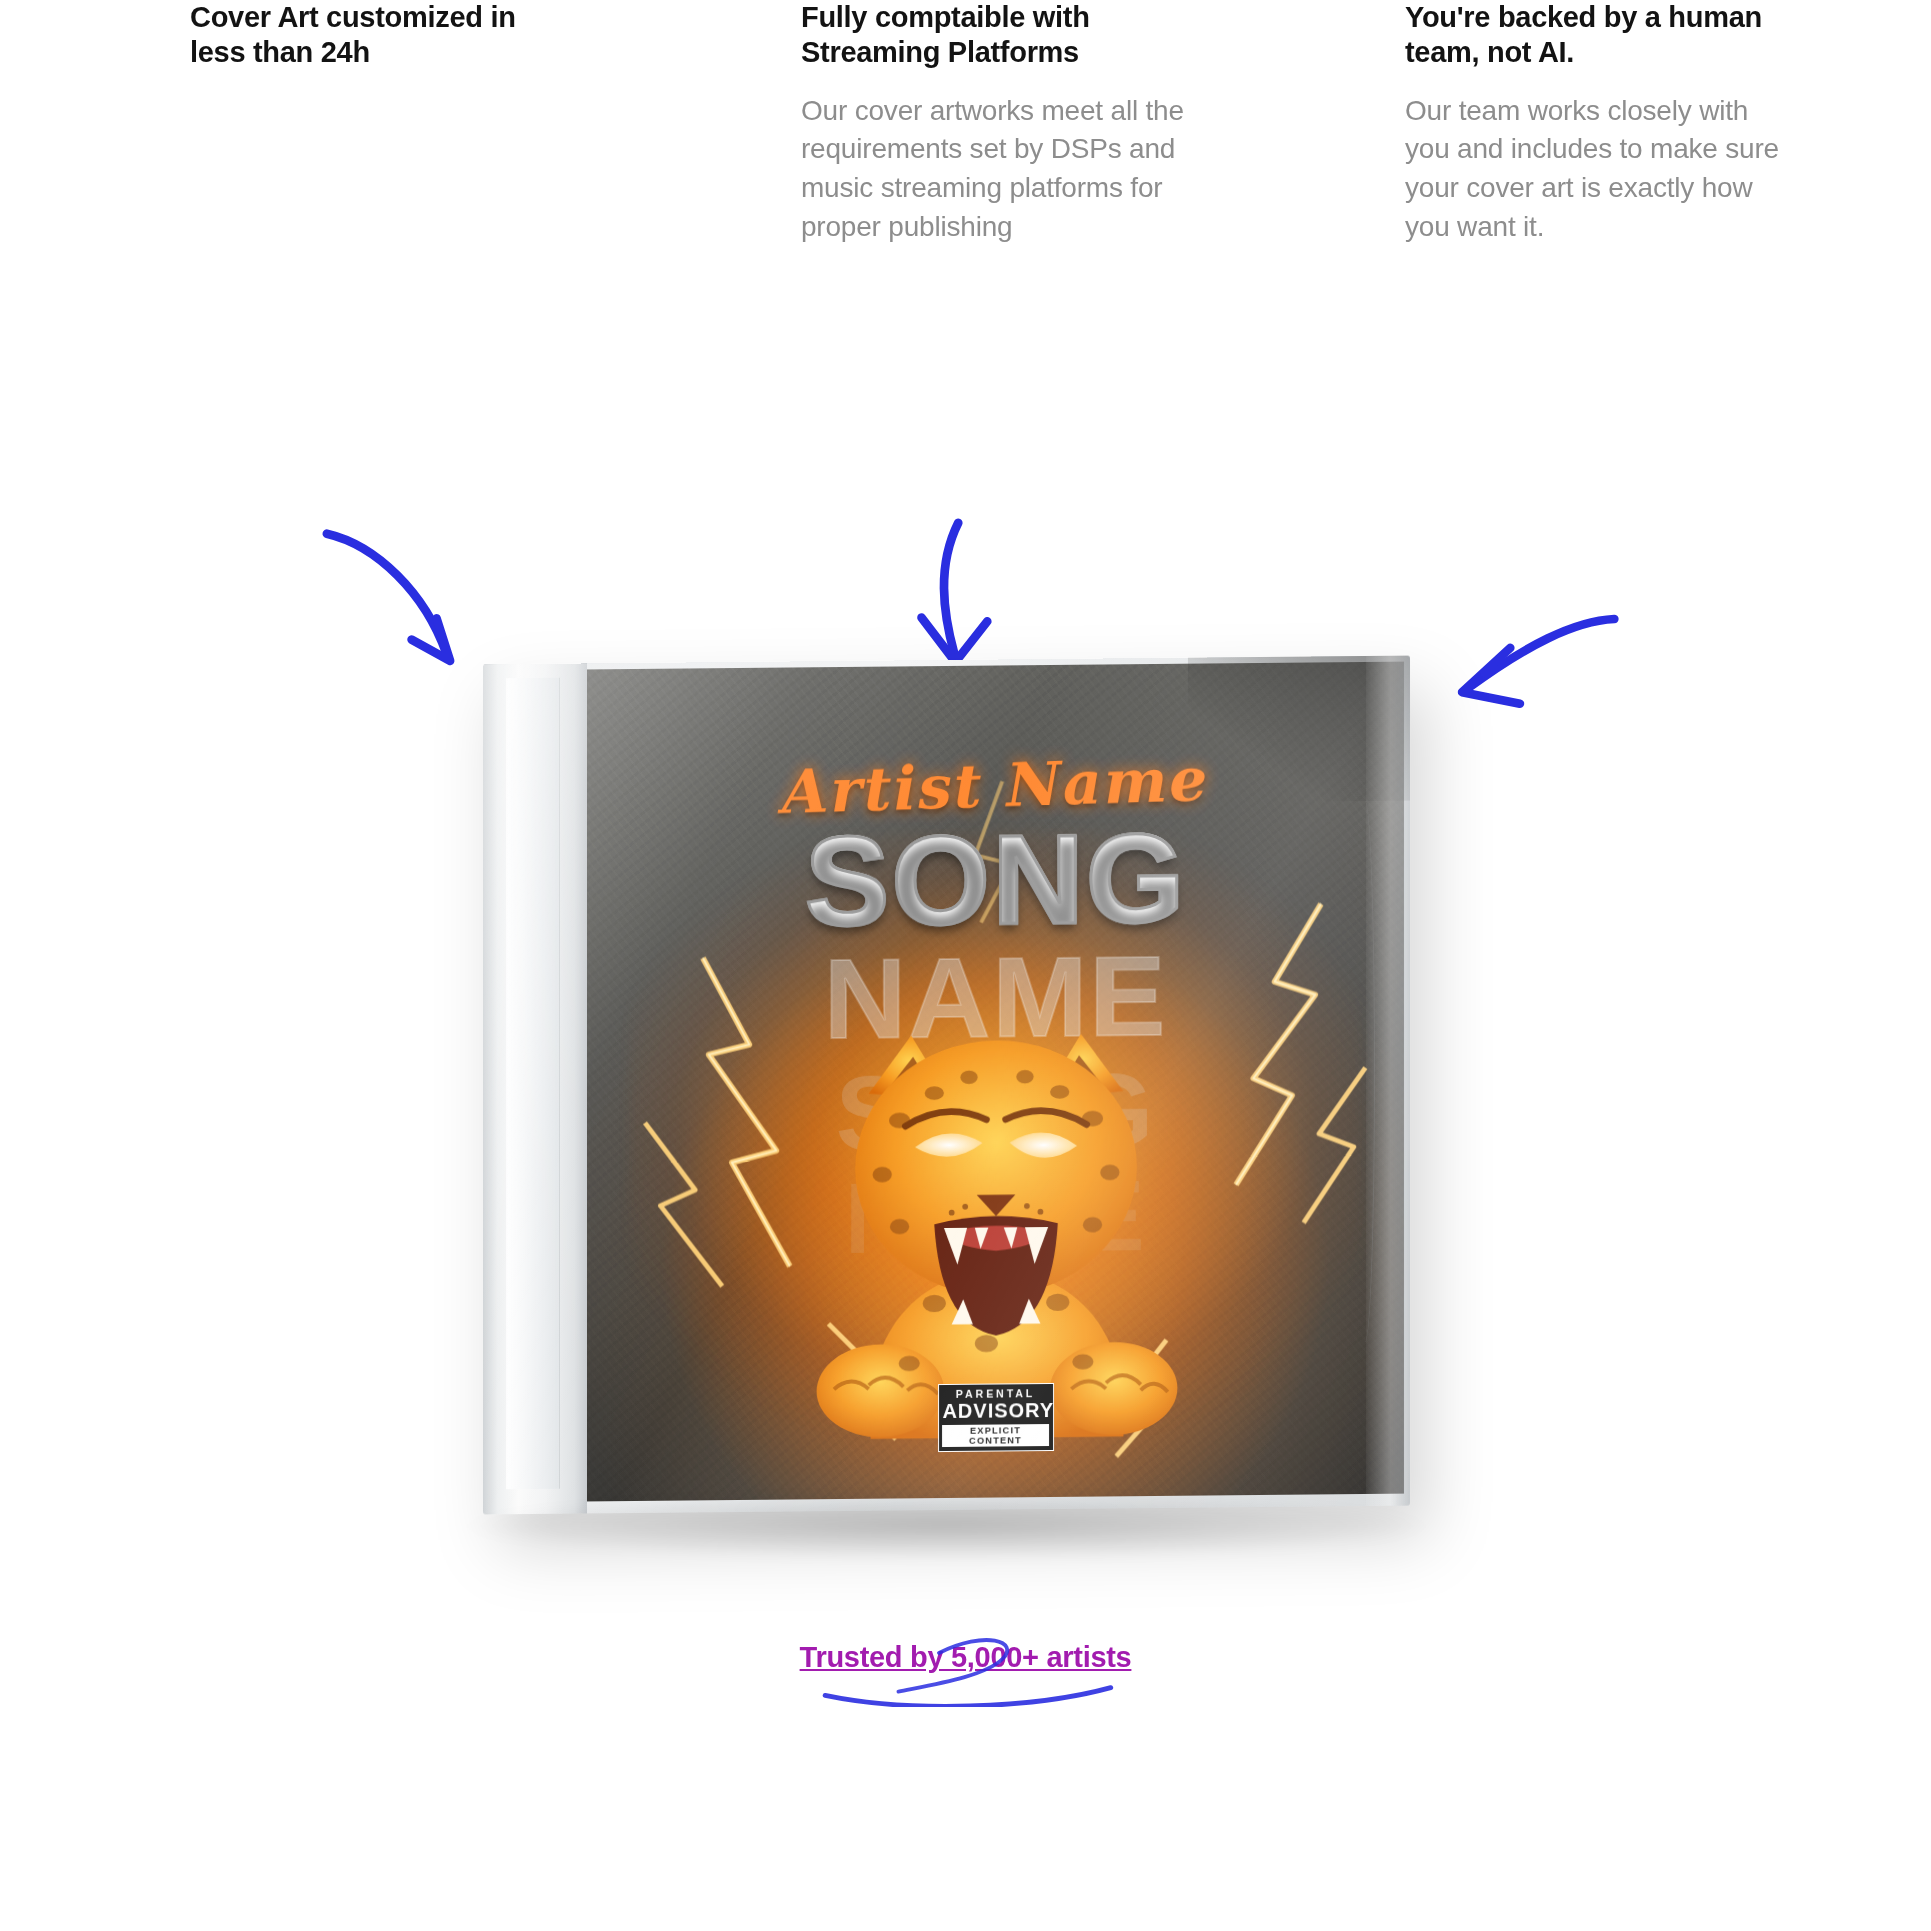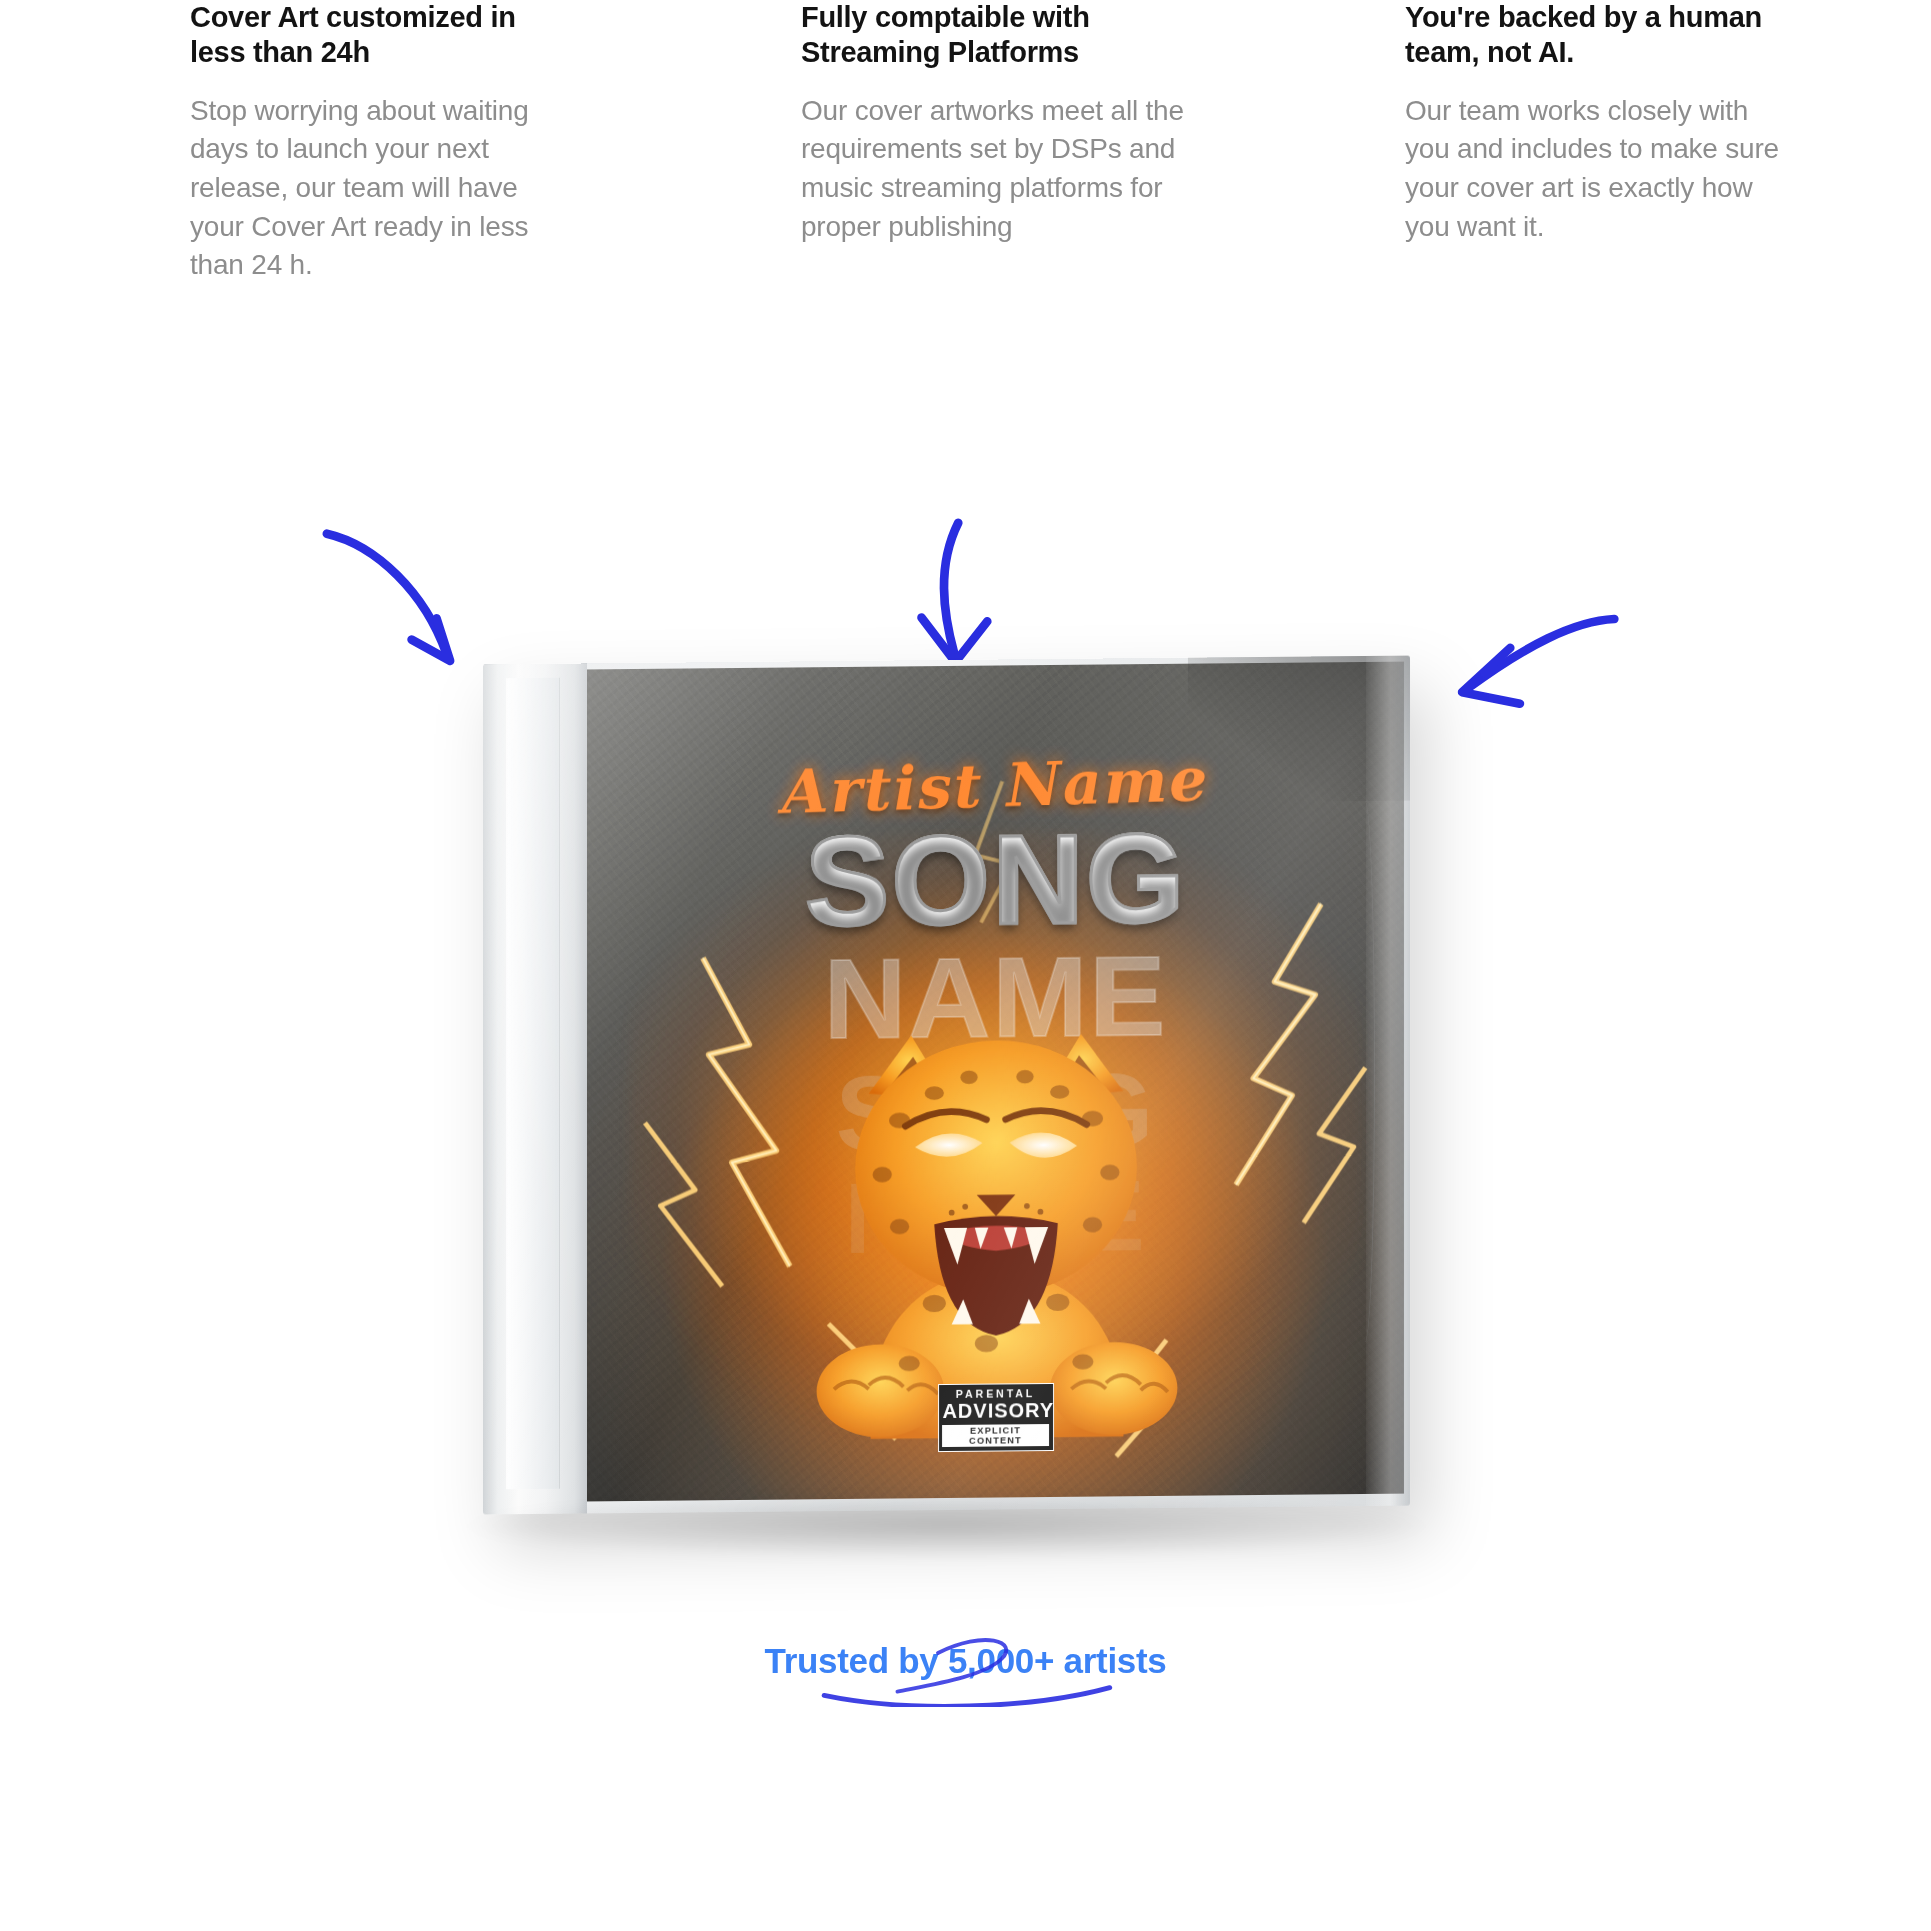--- a/index.html
+++ b/index.html
@@ -201,35 +201,35 @@
 
   
   .trusted {
     position: absolute;
     left: 0; right: 0; top: 1641px;
     text-align: center;
   }
   .trusted .txt {
     display: inline-block;
     position: relative;
-    font-size: 35px;
+    font-size: 29px;
     font-weight: bold;
-    color: #3b82f6;
+    color: #a21caf;
     letter-spacing: -0.3px;
+    text-decoration: underline;
   }
   .trusted svg { position: absolute; left: 50%; transform: translateX(-50%); top: -17.4px; }
 </style>
 </head>
 <body>
 
 <div class="page">
 
   <div class="feature f0">
     <h3>Cover Art customized in less than 24h</h3>
-    <p>Stop worrying about waiting days to launch your next release, our team will have your Cover Art ready in less than 24 h.</p>
   </div>
 
   <div class="feature f1">
     <h3>Fully comptaible with Streaming Platforms</h3>
     <p>Our cover artworks meet all the requirements set by DSPs and music streaming platforms for proper publishing</p>
   </div>
 
   <div class="feature f2">
     <h3>You're backed by a human team, not AI.</h3>
     <p>Our team works closely with you and includes to make sure your cover art is exactly how you want it.</p>

